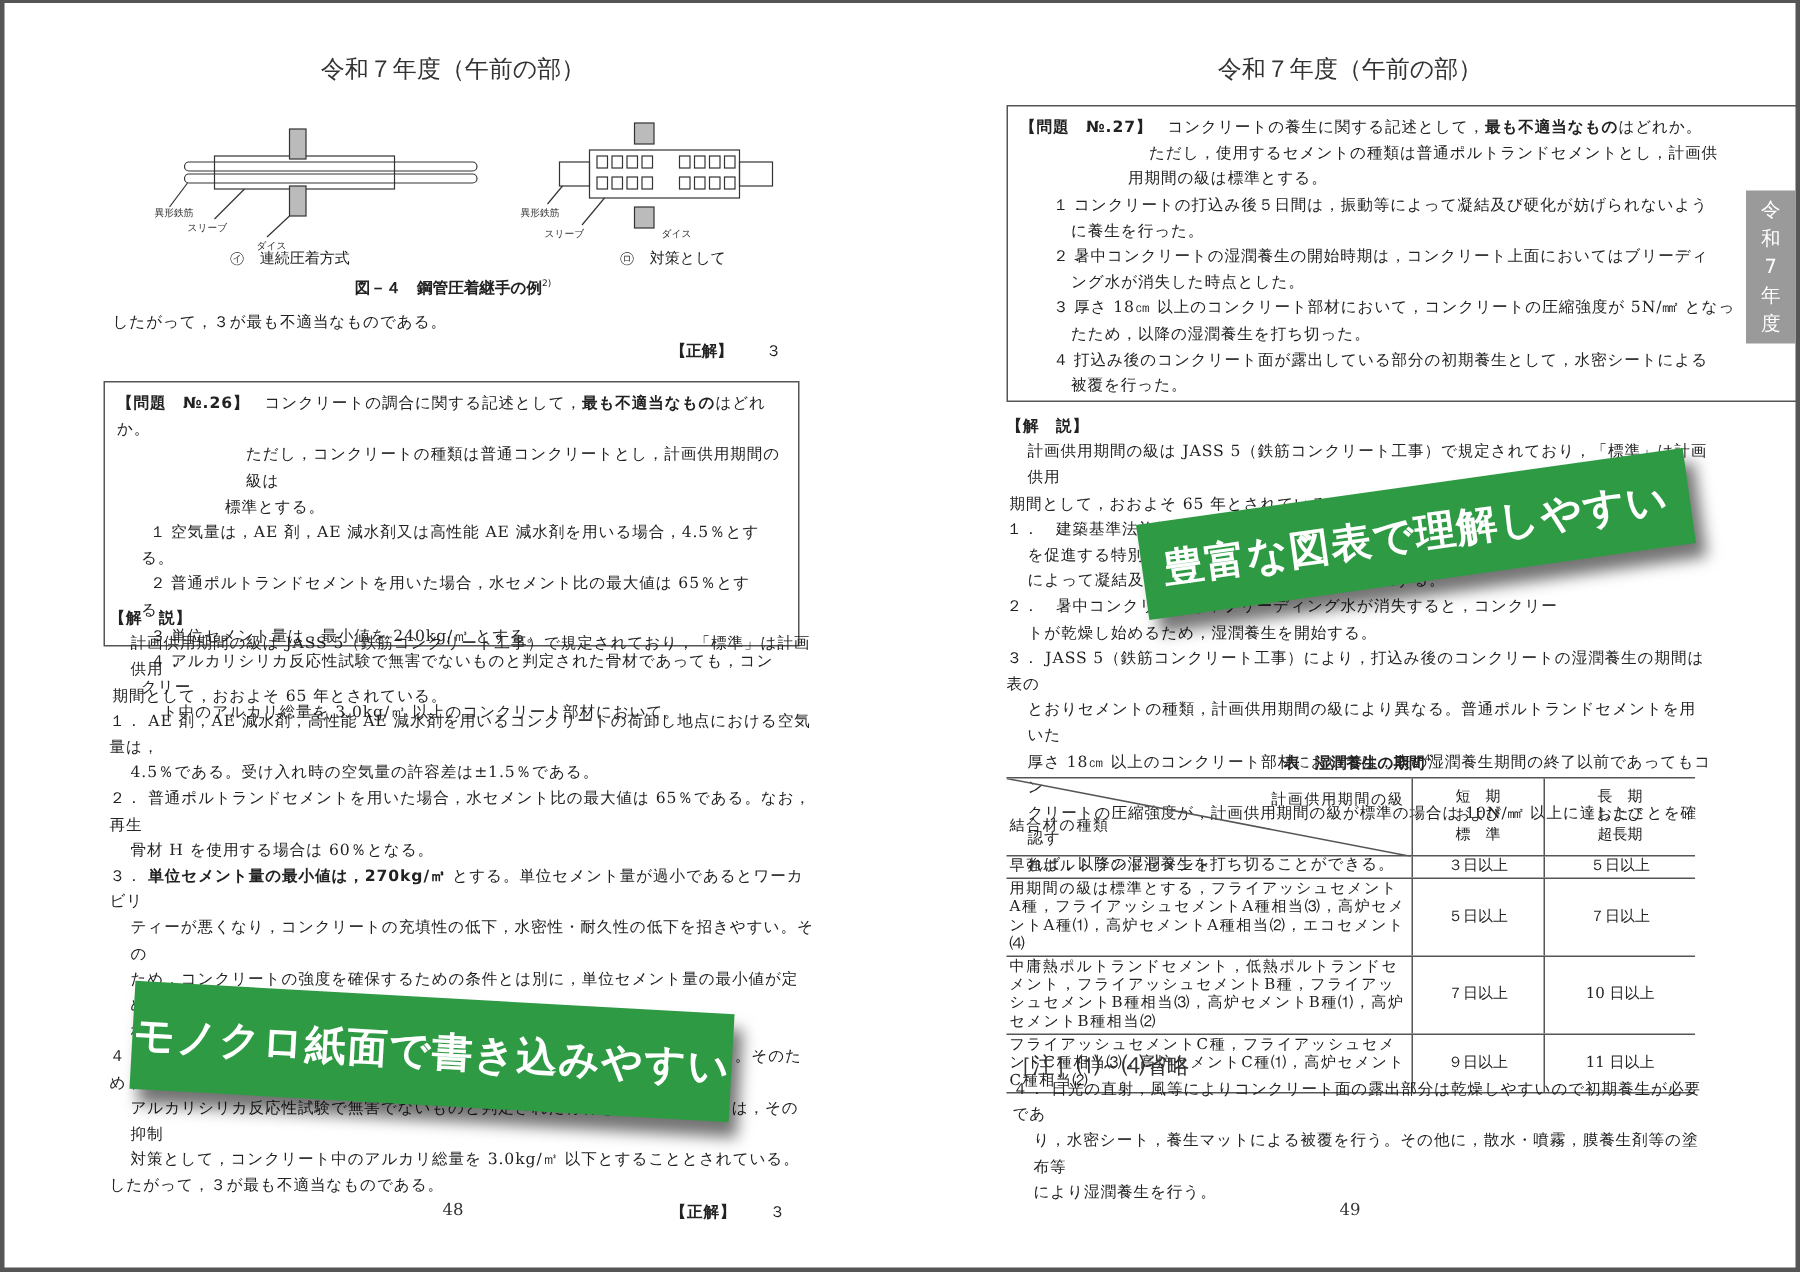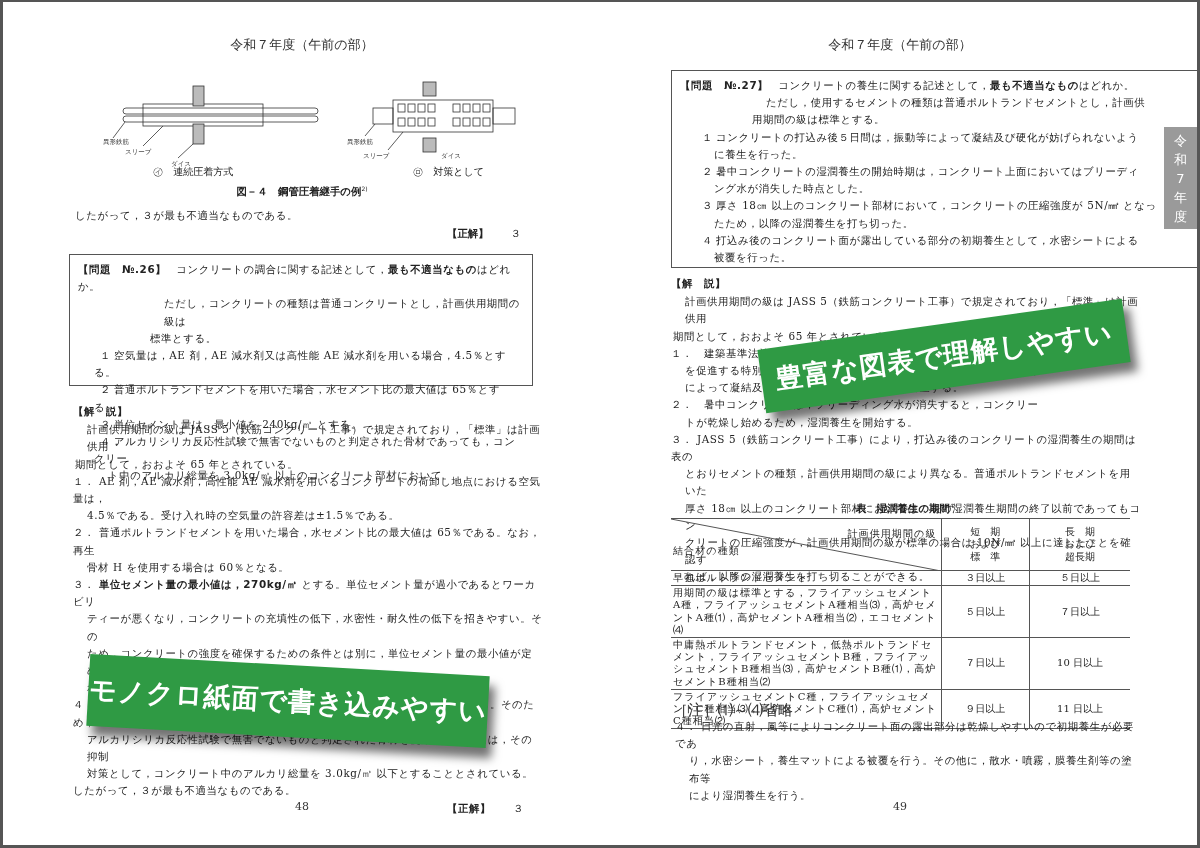--- a/index.html
+++ b/index.html
@@ -2,46 +2,46 @@
 <html><head>
 <meta charset="utf-8">
 <style>
   * { box-sizing: border-box; margin: 0; padding: 0; }
   html, body { width: 1200px; height: 848px; background: #ffffff; overflow: hidden; }
   body { font-family: "DejaVu Serif", "Liberation Serif", serif; color: #222; position: relative; }
   .spread { position: absolute; left: 0; top: 0; width: 1200px; height: 848px; border: 3px solid #555; border-top-width: 2px; background: #fff; }
   .page { position: absolute; top: 0; height: 844px; }
   .page.left { left: 0; width: 598px; }
   .page.right { left: 598px; width: 598px; }
-  .running-head { position: absolute; top: 34px; width: 100%; text-align: center; font-size: 13px; color: #333; }
+  .running-head { position: absolute; top: 34px; width: 100%; text-align: center; font-size: 16px; color: #333; }
   .page.left .running-head { left: 0; }
   .page-num { position: absolute; top: 798px; width: 100%; text-align: center; font-size: 11px; color: #333; }
   .txt { font-size: 10.4px; line-height: 17.2px; letter-spacing: 0.6px; }
   .b { font-weight: bold; font-family: "DejaVu Sans", "Liberation Sans", sans-serif; }
   
   .figure { position: absolute; left: 100px; top: 76px; width: 440px; height: 120px; }
   .fig-cap-a, .fig-cap-b { position: absolute; top: 163px; font-size: 10px; }
   .fig-cap-a { left: 150px; } .fig-cap-b { left: 410px; }
   .fig-title { position: absolute; top: 183px; left: 0; width: 598px; text-align: center; font-size: 10.4px; font-weight: bold; font-family: "DejaVu Sans", sans-serif; }
   .fig-title sup { font-size: 6px; font-weight: normal; }
   .conclusion1 { position: absolute; left: 72px; top: 205px; }
   .answer1 { position: absolute; left: 444px; top: 225px; }
   .answer { font-size: 10.4px; }
   .answer .lbl { font-weight: bold; font-family: "DejaVu Sans", sans-serif; margin-right: 22px; }
   
   .qbox { position: absolute; border: 1.5px solid #555; padding: 6px 10px 6px 8px; }
-  .qbox.q26 { left: 66px; top: 252px; width: 464px; height: 132px; }
+  .qbox.q26 { left: 66px; top: 252px; width: 464px; height: 177px; }
   .qbox.q27 { left: 668px; top: 68px; width: 551px; height: 198px; }
   .qhead { font-weight: bold; font-family: "DejaVu Sans", sans-serif; margin-right: 10px; }
   .indent1 { padding-left: 86px; }
   .indent0 { padding-left: 74px; }
   .item { padding-left: 16px; text-indent: -0px; }
   .item .num { display: inline-block; width: 14px; margin-left: 6px; }
   .section { position: absolute; }
-  .sec-h { font-weight: bold; font-family: Liberation Mono, monospace; }
+  .sec-h { font-weight: bold; font-family: Liberation Serif, serif; }
   
   .banner { position: absolute; background: #2f9a44; color: #fff; font-family: "DejaVu Sans", "Liberation Sans", sans-serif; font-weight: bold; display: flex; align-items: center; justify-content: center; box-shadow: 6px 10px 10px rgba(0,0,0,0.55); letter-spacing: 1px; }
   .banner.b1 { left: 85px; top: 663px; width: 400px; height: 72px; transform: rotate(3.2deg); font-size: 27px; }
   .banner.b2 { left: 757px; top: 322px; width: 368px; height: 64px; transform: rotate(-8deg); font-size: 27px; }
   
   .sidetab { position: absolute; left: 1161px; top: 125px; width: 33px; height: 102px; background: #9a9a9a; color: #fff; font-family: "DejaVu Sans", sans-serif; font-size: 13px; display: flex; flex-direction: column; align-items: center; justify-content: center; line-height: 19px; }
   
   .tbl-title { position: absolute; left: 668px; top: 500px; width: 470px; text-align: center; font-size: 10.4px; font-weight: bold; font-family: "DejaVu Sans", sans-serif; }
   .tbl-title sup { font-size: 6px; font-weight: normal; }
   table.cure { position: absolute; left: 668px; top: 516px; width: 459px; border-collapse: collapse; font-size: 10px; line-height: 12.2px; }

